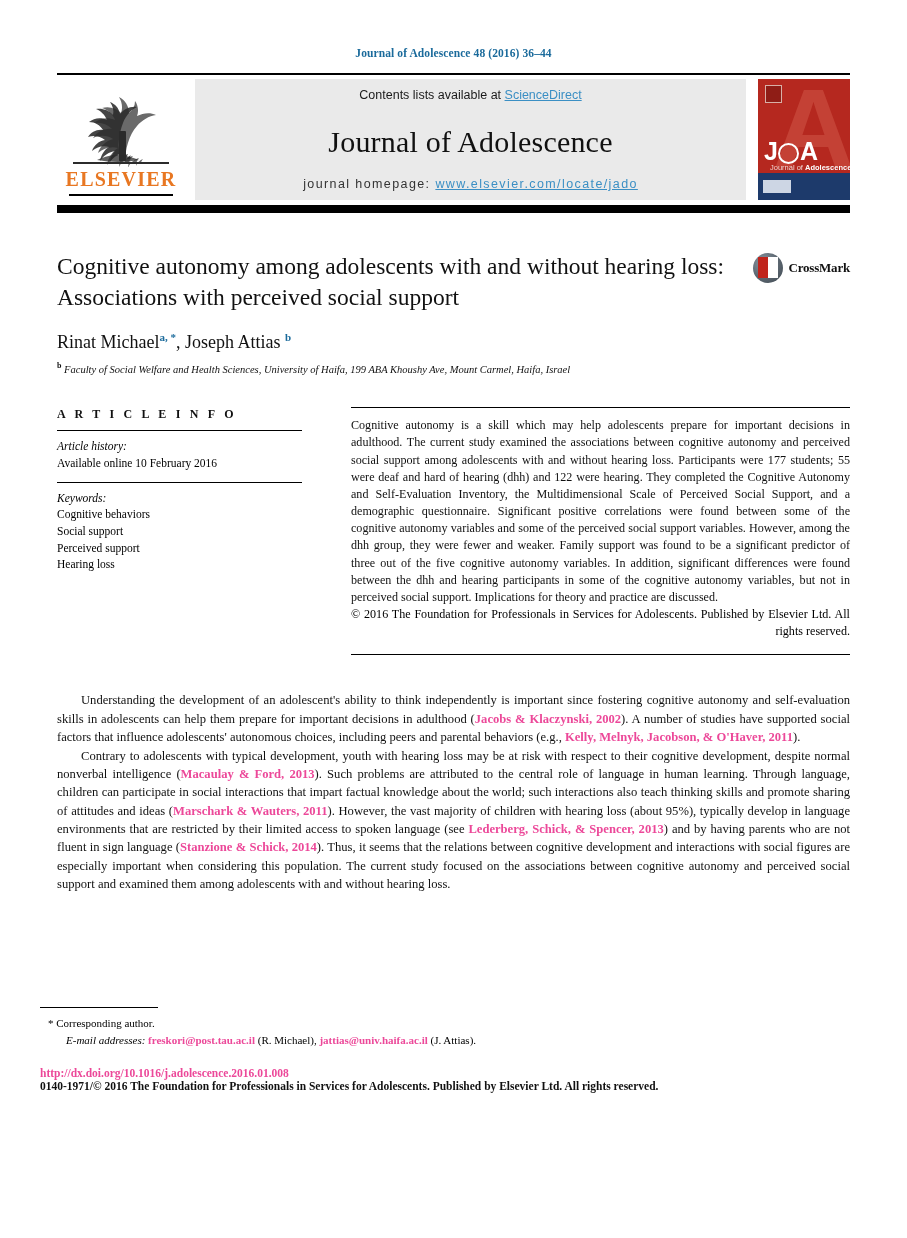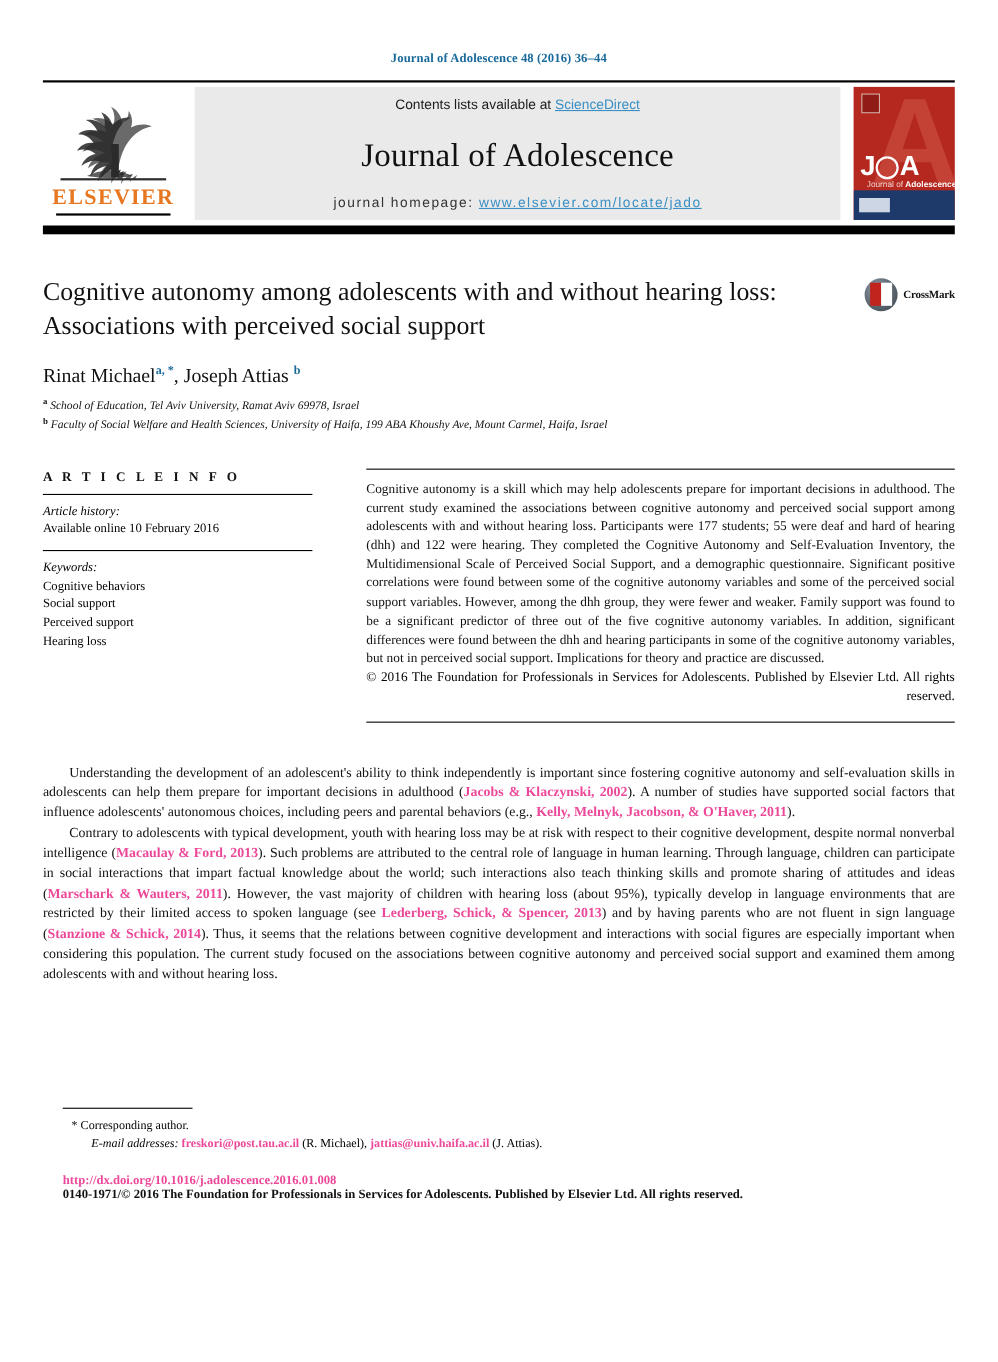--- a/index.html
+++ b/index.html
@@ -13,21 +13,21 @@
     font-family: "Liberation Serif", serif;
     color: #000000;
     position: relative;
     overflow: hidden;
   }
   .page {
     position: relative;
     width: 907px;
     height: 1146px;
     box-sizing: border-box;
-    padding: 0 39px;
+    padding: 0 57px;
   }
 
   
   .running-head {
     text-align: center;
     color: #1a6a9b;
     font-family: "Liberation Serif", serif;
     font-weight: bold;
     font-size: 11.5px;
     letter-spacing: .1px;
@@ -222,21 +222,21 @@
   .crossmark .cm-logo::after {
     content:"";
     position:absolute;
     left:15px; top:4px;
     width: 10px; height: 21px;
     background: #ffffff;
   }
   .crossmark .cm-text {
     font-family: "Liberation Serif", serif;
     font-weight: bold;
-    font-size: 10px;
+    font-size: 13px;
     color: #111;
     letter-spacing: -0.2px;
   }
 
   .authors {
     font-family: Liberation Serif, serif;
     font-size: 18px;
     margin-top: 8px;
     color: #111;
   }
@@ -316,21 +316,21 @@
   .body-text p { margin: 0; text-indent: 24px; }
   a.ref, .ref {
     color: #ec4899;
     text-decoration: none;
     font-weight: bold;
   }
 
   
   .footer {
     position: absolute;
-    left: 57px;
+    left: 40px;
     right: 57px;
     bottom: 54px;
   }
   .footer-rule {
     width: 118px;
     border-top: 1px solid #000;
     margin-bottom: 7px;
   }
   .corresp {
     font-size: 11px;
@@ -412,21 +412,20 @@
       <span class="cm-logo"></span>
       <span class="cm-text">CrossMark</span>
     </div>
   </div>
 
   <div class="authors">
     <span>Rinat Michael</span><sup>a, *</sup>, <span>Joseph Attias</span> <sup>b</sup>
   </div>
 
   <div class="affiliations">
-    <div><sup>a</sup> <span>School of Education, Tel Aviv University, Ramat Aviv 69978, Israel</span></div>
     <div><sup>b</sup> <span>Faculty of Social Welfare and Health Sciences, University of Haifa, 199 ABA Khoushy Ave, Mount Carmel, Haifa, Israel</span></div>
   </div>
 
   <div class="info-abstract">
 
     <div class="info-col">
       <div class="sec-head">A R T I C L E   I N F O</div>
       <div class="thin-rule"></div>
       <div class="info-group">
         <div class="lbl">Article history:</div>

